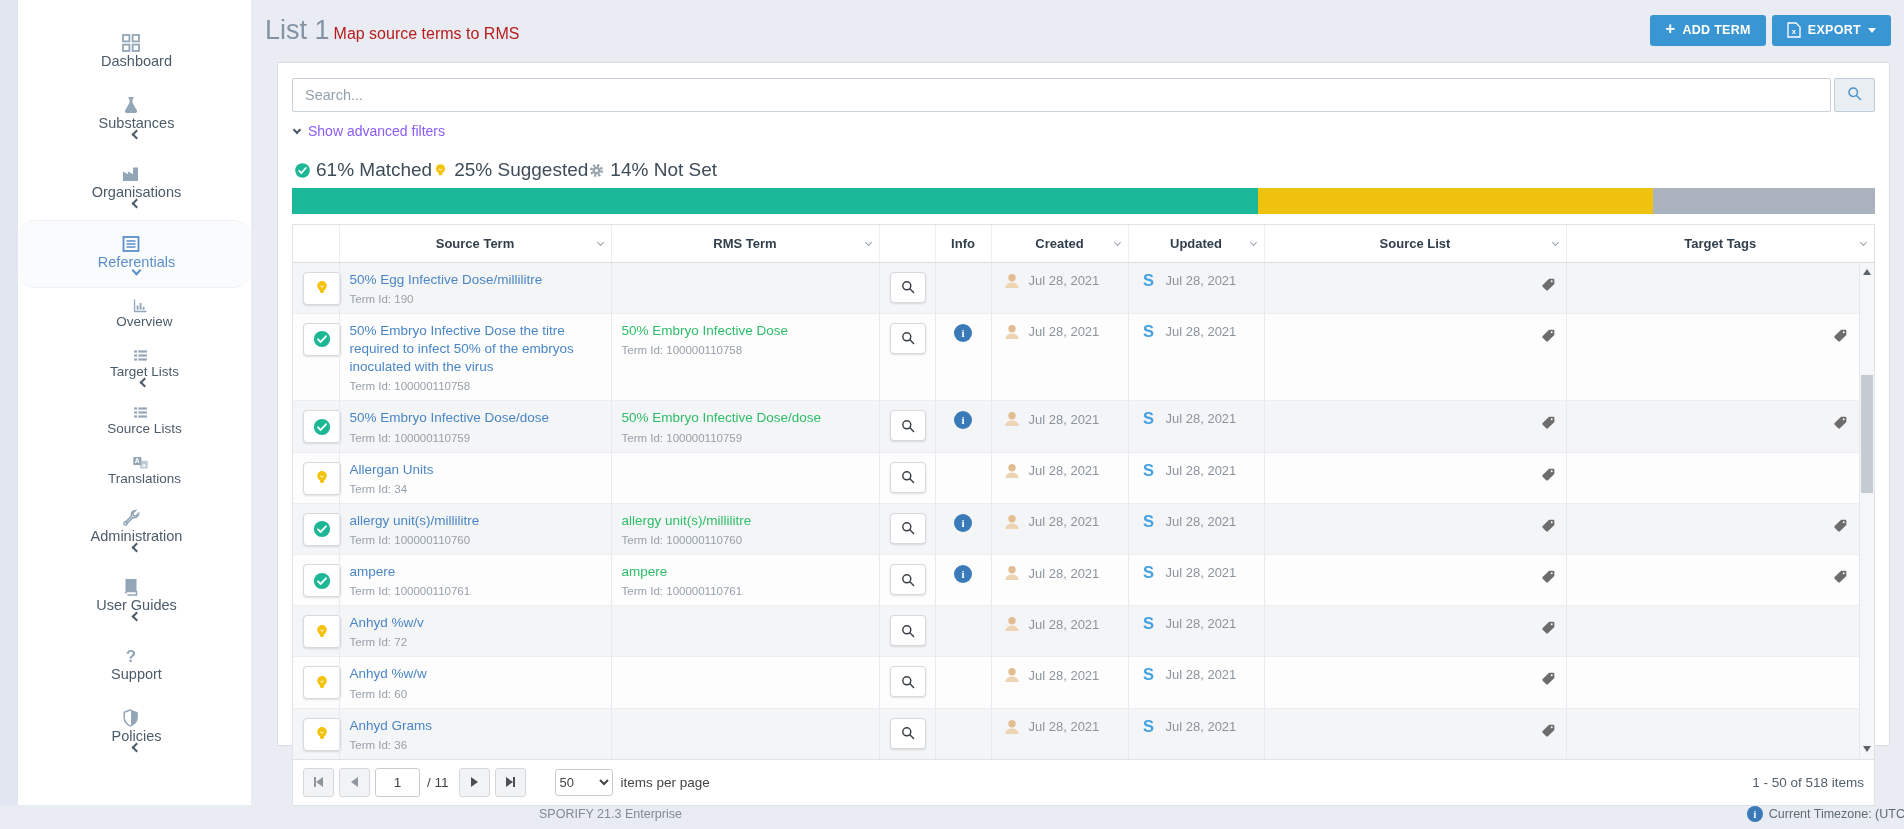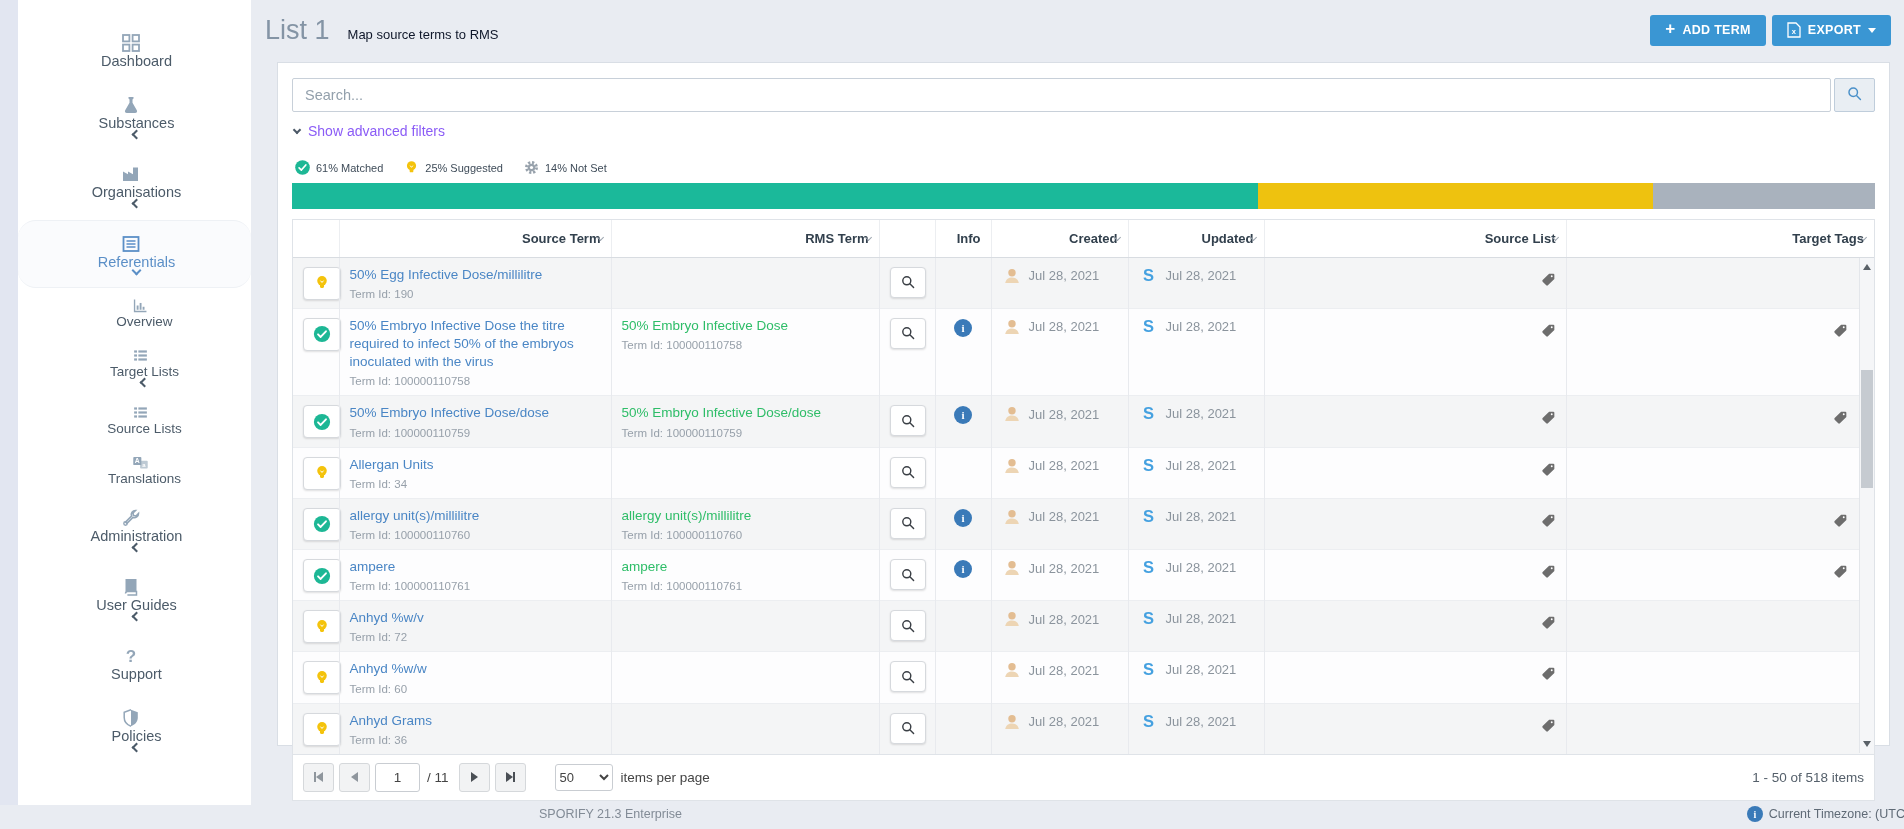--- a/index.html
+++ b/index.html
@@ -22,49 +22,49 @@
   .nav-item.active { background:#fafbfd; border-top:1px solid #eef1f5; border-bottom:1px solid #eef1f5; }
   .nav-item.active, .nav-item.active .icon { color:#5b8fc7;border-radius:18px; }
   .chev { display:inline-block; width:7px; height:7px; border-right:2px solid currentColor; border-bottom:2px solid currentColor; flex:0 0 auto; }
   .chev-left { transform:rotate(135deg); }
   .chev-down { transform:rotate(45deg); margin-top:-3px; }
   .icon svg { width:100%; height:100%; display:block; }
 
   
   .page-header { height:60px; display:flex; align-items:center; padding:0 13px 0 14px; }
   .ph-title { font-size:27px; font-weight:300; color:#8494a5; }
-  .ph-subtitle { font-size:13px; color:#0f172a; margin-left:18px; margin-top:8px; }
+  .ph-subtitle { font-size:16px; color:#b91c1c; margin-left:4px; margin-top:8px; }
   .ph-actions { margin-left:auto; display:flex; gap:6px; }
   .btn-blue { background:#3a96d3; color:#fff; border:none; border-radius:3px; height:31px; padding:0 15px;
               font-family:inherit; font-size:12.5px; font-weight:bold; letter-spacing:.3px; display:inline-flex; align-items:center; gap:7px; cursor:pointer; }
   .btn-blue .plus { font-size:17px; font-weight:bold; margin-top:-2px; }
   .xls-icon { width:14px; height:16px; display:inline-block; }
   .caret-down { width:0; height:0; border-left:4px solid transparent; border-right:4px solid transparent; border-top:5px solid #fff; display:inline-block; }
 
   
   .card { margin:2px 14px 0 26px; background:#fff; border:1px solid #d9dee5; padding:15px 14px 0 14px; height:684px; position:relative; }
   .search-row { display:flex; gap:3px; }
   .search-input { flex:1; height:34px; border:1px solid #c8d0d9; border-radius:2px; padding:0 12px; font-family:inherit; font-size:14.5px; color:#4c5b69; }
   .search-input::placeholder { color:#93a0ac; }
   .search-btn { width:41px; height:34px; background:#e9eef3; border:1px solid #bfcddb; border-radius:2px; color:#4a90c9; display:flex; align-items:center; justify-content:center; cursor:pointer; }
   .search-btn svg { width:17px; height:17px; }
   .filters-row { display:flex; align-items:center; gap:8px; margin:11px 0 20px 2px; font-size:14px; color:#8b5cf6; cursor:pointer; }
   .filters-row .chev { width:6px; height:6px; border-width:2px; color:#4c5967; margin-top:-3px; }
 
-  .stats-row { display:flex; align-items:center; gap:20px; margin:0 0 7px 2px; font-size:11px; color:#3f4c59; }
+  .stats-row { display:flex; align-items:center; margin:0 0 7px 2px; font-size:19px; color:#3f4c59; }
   .stat { display:flex; align-items:center; gap:5px; }
   .stat .icon { width:17px; height:17px; }
 
   .progress { height:26px; display:flex; width:100%; margin-bottom:10px; }
   .progress .seg { height:100%; }
 
   
   .grid { border:1px solid #dfe3e8; position:relative; }
   table { border-collapse:collapse; width:100%; table-layout:fixed; }
-  thead th { height:37px; font-size:13px; color:#32404d; text-align:right; padding:0 10px; border-bottom:1px solid #d8dce1; border-left:1px solid #eceef1; background:#fff; font-weight:bold; position:relative; }
+  thead th { height:37px; font-size:13px; color:#32404d; text-align:center; padding:0 10px; border-bottom:1px solid #d8dce1; border-left:1px solid #eceef1; background:#fff; font-weight:bold; position:relative; }
   thead th:first-child { border-left:none; }
   th .hdr-chev { position:absolute; right:8px; top:15px; width:5px; height:5px; border-width:1.5px; color:#9aa3ad; transform:rotate(45deg); cursor:pointer; }
   tbody td { vertical-align:top; padding:8px 10px; border-left:1px solid #e8eaee; font-size:13.5px; }
   tbody td:first-child { border-left:none; }
   tbody tr { border-top:1px solid #eceef1; }
   tbody tr:nth-child(odd) { background:#f4f5f6; }
   tbody tr:nth-child(even) { background:#fdfdfe; }
 
   .status-btn, .mag-btn { background:#fff; border:1px solid #d6d9dd; border-radius:4px; box-shadow:0 1px 2px rgba(0,0,0,.12); display:flex; align-items:center; justify-content:center; cursor:pointer; }
   .status-btn { width:38px; height:33px; margin-top:1px; }

